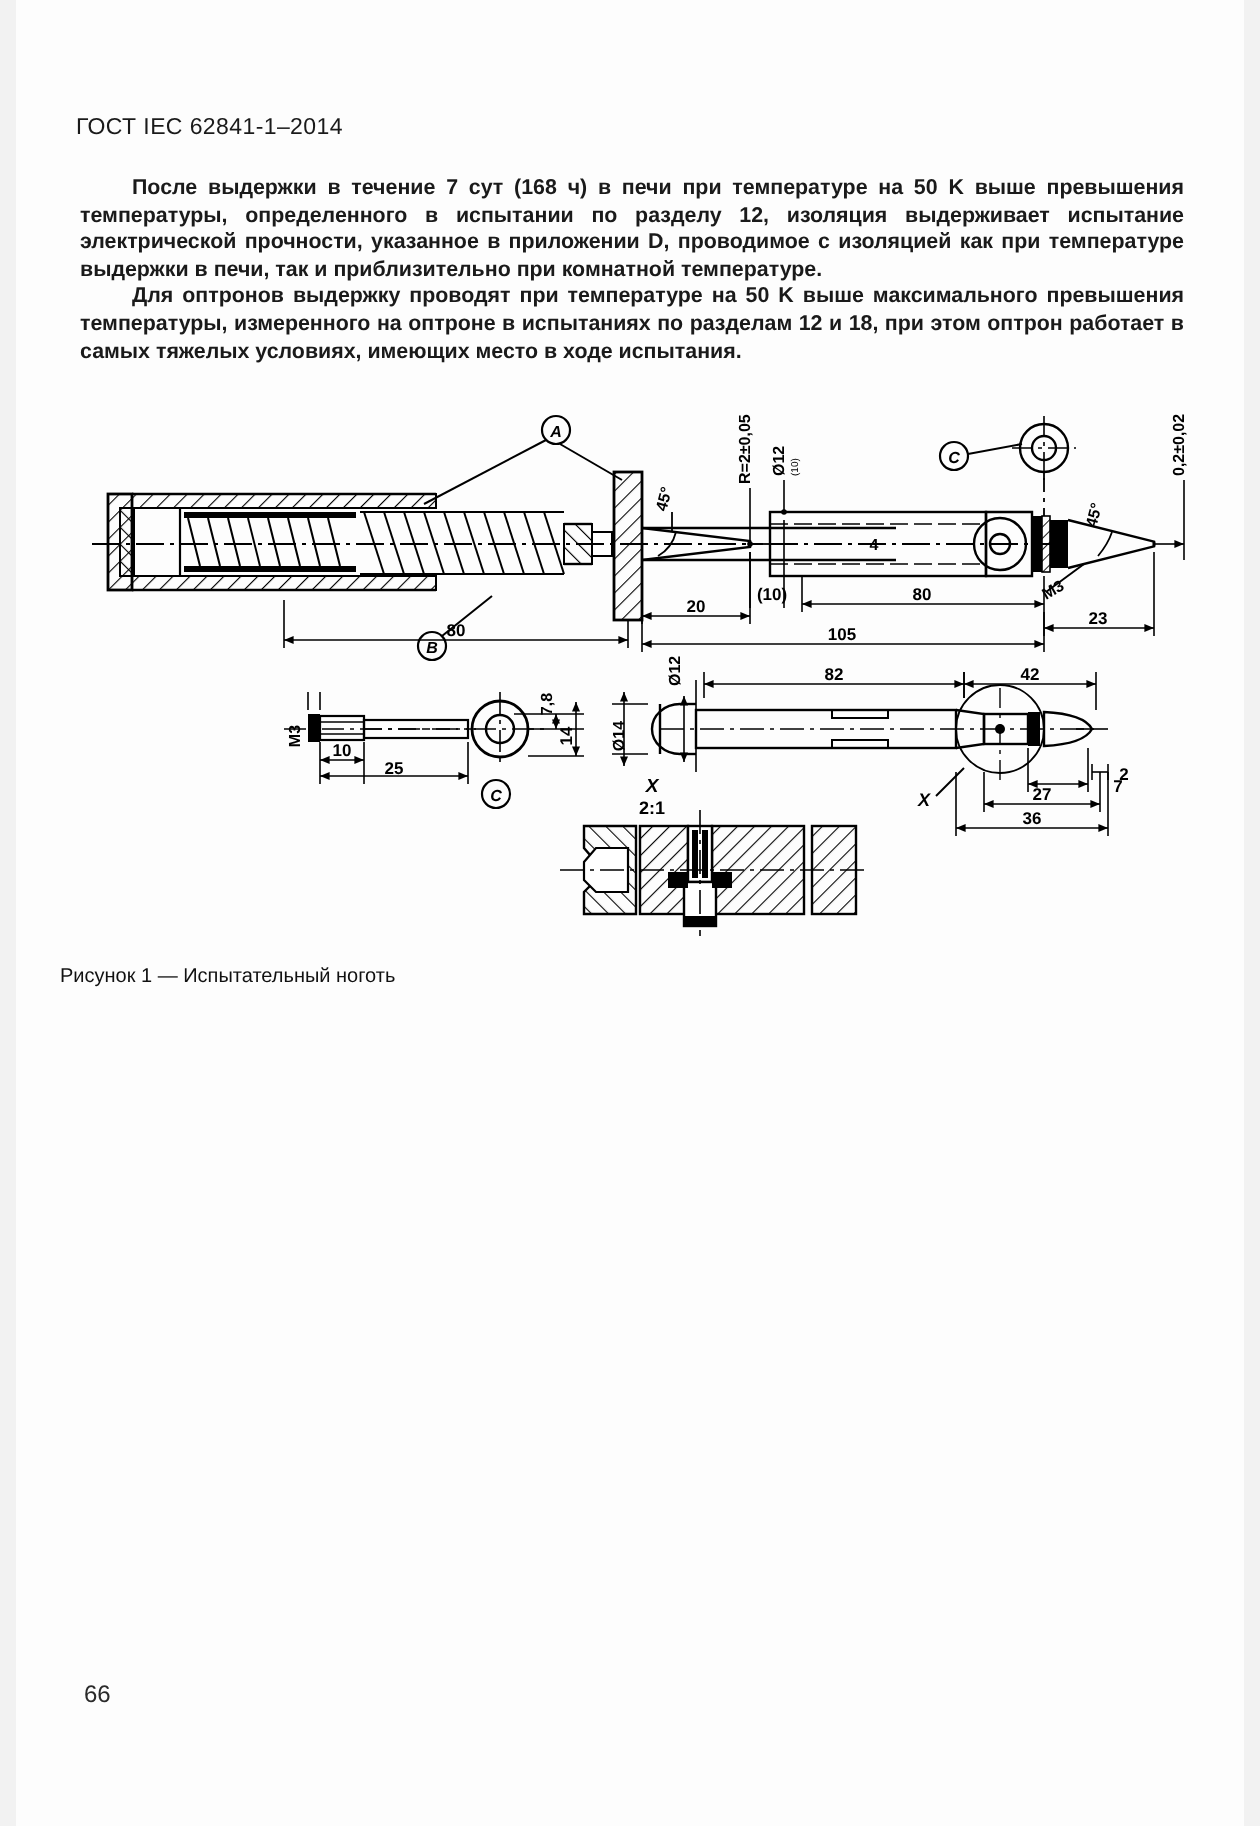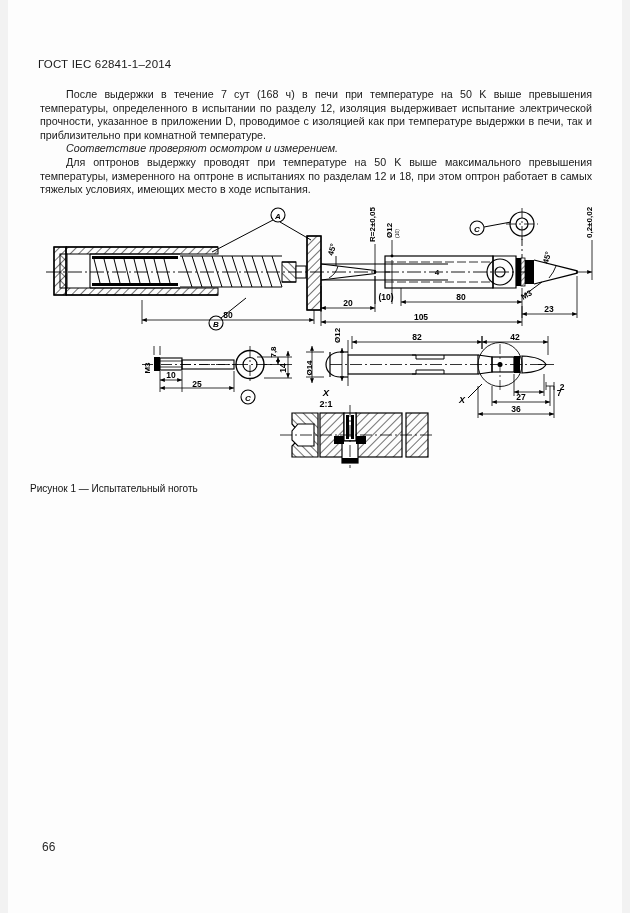--- a/index.html
+++ b/index.html
@@ -45,20 +45,21 @@
     top: 88px;
     width: 552px;
     font-size: 10.7px;
     line-height: 13.6px;
     text-align: justify;
     text-justify: inter-word;
   }
   .body-text p {
     margin: 0;
     text-indent: 26px;
+    font-weight: bold;
   }
   .body-text p.ital {
     font-style: italic;
   }
 
   .figure-wrap {
     position: absolute;
     left: 30px;
     top: 200px;
     width: 570px;
@@ -104,21 +105,20 @@
 <body>
 
 <div class="page">
   <div class="page-edge-l"></div>
   <div class="page-edge-r"></div>
 
   <div class="doc-header">ГОСТ IEC 62841-1–2014</div>
 
   <div class="body-text">
     <p>После выдержки в течение 7 сут (168 ч) в печи при температуре на 50 K выше превышения температуры, определенного в испытании по разделу 12, изоляция выдерживает испытание электрической прочности, указанное в приложении D, проводимое с изоляцией как при температуре выдержки в печи, так и приблизительно при комнатной температуре.</p>
-    <p class="ital">Соответствие проверяют осмотром и измерением.</p>
     <p>Для оптронов выдержку проводят при температуре на 50 K выше максимального превышения температуры, измеренного на оптроне в испытаниях по разделам 12 и 18, при этом оптрон работает в самых тяжелых условиях, имеющих место в ходе испытания.</p>
   </div>
 
   <div class="figure-wrap">
     <svg class="fig-svg" width="570" height="290" viewBox="0 0 570 290">
       <defs>
         <pattern id="hatchR" width="6" height="6" patternTransform="rotate(45)" patternUnits="userSpaceOnUse">
           <line x1="0" y1="0" x2="0" y2="6" stroke="#000" stroke-width="1.1"></line>
         </pattern>
         <pattern id="hatchL" width="6" height="6" patternTransform="rotate(-45)" patternUnits="userSpaceOnUse">

